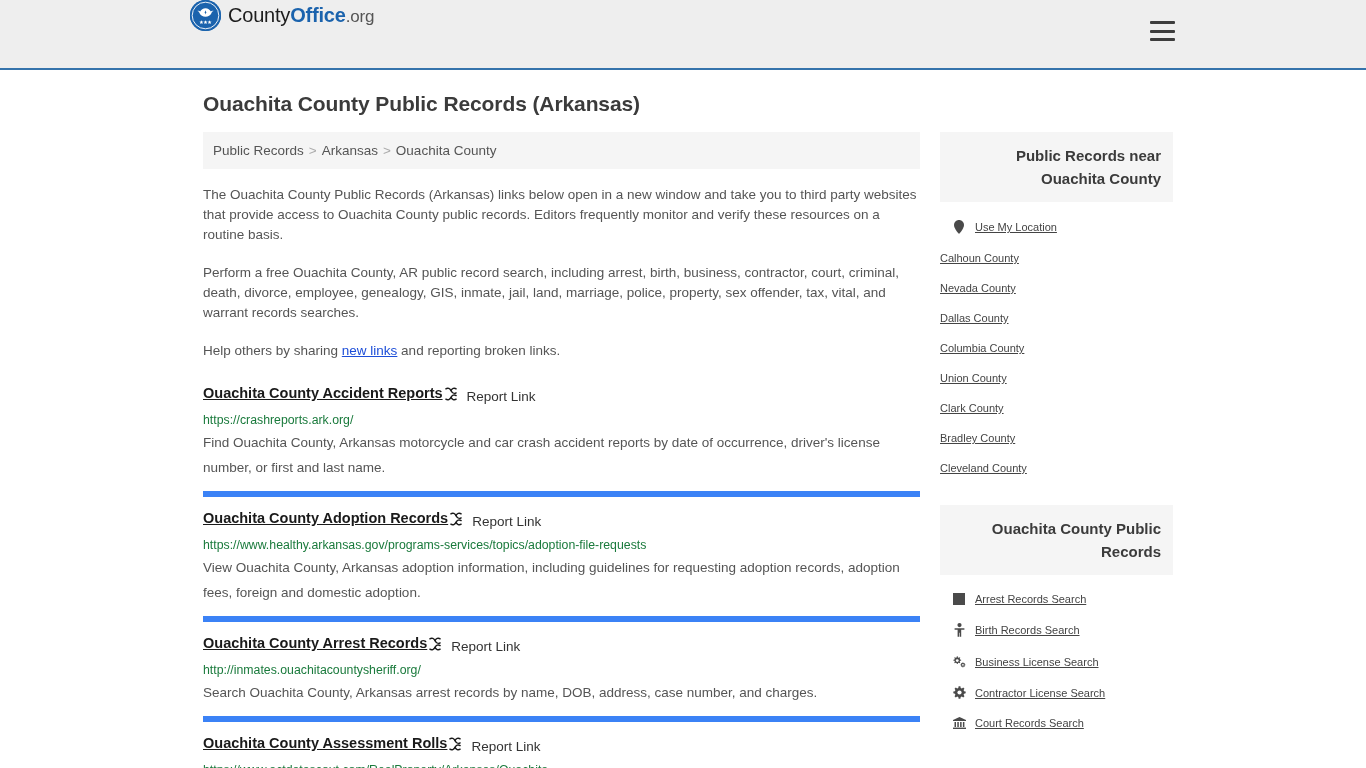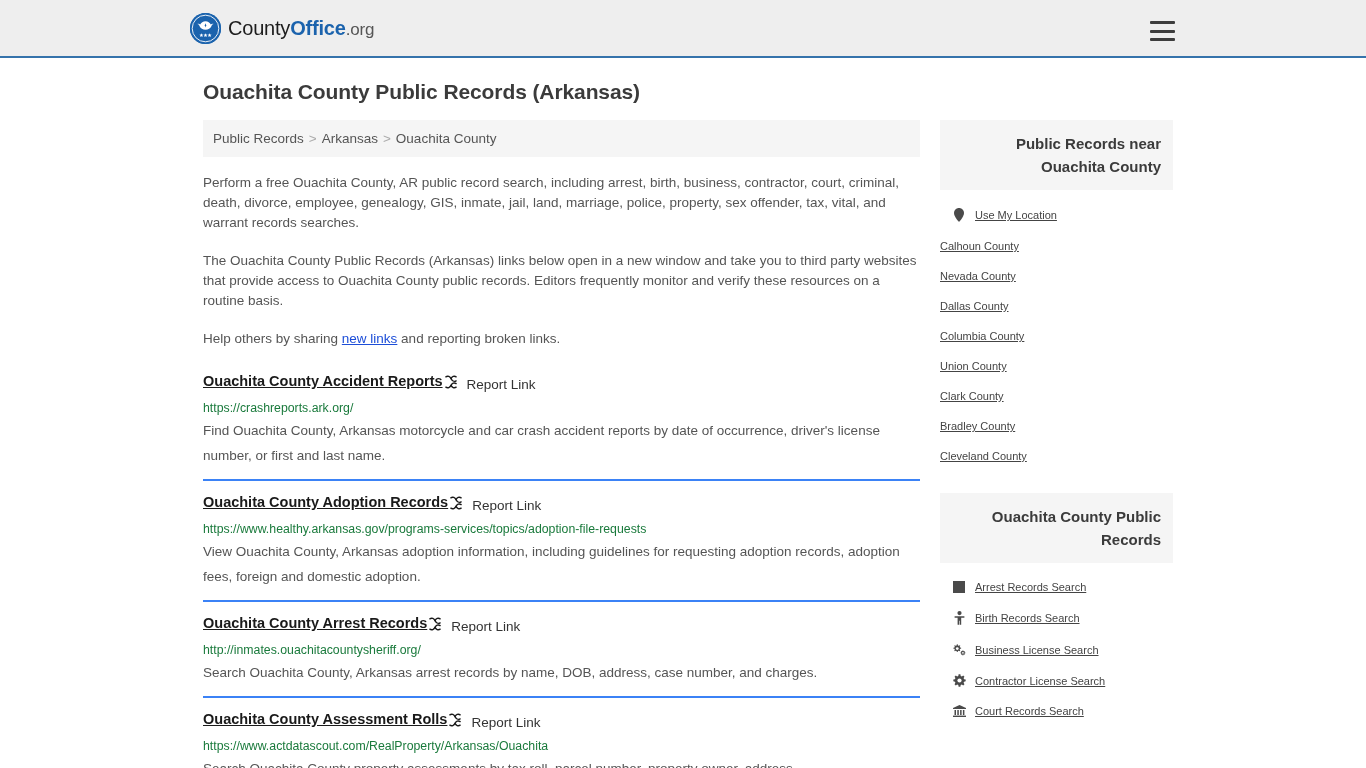--- a/index.html
+++ b/index.html
@@ -6,25 +6,25 @@
   html, body {
     margin: 0; padding: 0;
     width: 1366px; height: 768px;
     background: #ffffff;
     font-family: "Liberation Sans", sans-serif;
     overflow: hidden;
   }
 
   
   .site-header {
-    height: 58px;
+    height: 70px;
     background: #eeeeee;
     border-bottom: 2px solid #3573ab;
     display: flex;
-    align-items: center;
+    align-items: flex-start;
     position: relative;
   }
   .logo-block {
     display: flex; align-items: center;
     margin-left: 190px;
     gap: 7px;
   }
   .logo-seal {
     width: 31px; height: 31px;
     border-radius: 50%;
@@ -119,21 +119,21 @@
     line-height: 20px;
     margin: 0 0 18px 0;
   }
   .intro a {
     color: #1d4ed8;
     text-decoration: underline;
   }
 
   
   .result {
-    border-top: 2px solid #3b82f6;
+    border-top: 6px solid #3b82f6;
     padding: 13px 0 11px 0;
   }
   .result:first-child { border-top: none; padding-top: 6px; }
   .result-head {
     display: flex;
     align-items: flex-start;
     justify-content: flex-start;
   }
   .result-title {
     font-size: 14.5px;
@@ -229,22 +229,22 @@
 
   <div class="columns">
 
     <div class="main-col">
 
       <div class="breadcrumb">
         <a>Public Records</a><span class="sep">&gt;</span><a>Arkansas</a><span class="sep">&gt;</span><a>Ouachita County</a>
       </div>
 
       <div class="intro">
+        <p>The Ouachita County Public Records (Arkansas) links below open in a new window and take you to third party websites that provide access to Ouachita County public records. Editors frequently monitor and verify these resources on a routine basis.</p>
         <p>Perform a free Ouachita County, AR public record search, including arrest, birth, business, contractor, court, criminal, death, divorce, employee, genealogy, GIS, inmate, jail, land, marriage, police, property, sex offender, tax, vital, and warrant records searches.</p>
-        <p>The Ouachita County Public Records (Arkansas) links below open in a new window and take you to third party websites that provide access to Ouachita County public records. Editors frequently monitor and verify these resources on a routine basis.</p>
         <p><span>Help others by sharing </span><a>new links</a><span> and reporting broken links.</span></p>
       </div>
 
       <div id="results-list">
           <div class="result">
             <div class="result-head">
               <a class="result-title">Ouachita County Accident Reports</a>
               <div class="report-link">
                 <span><svg width="16" height="16" viewBox="0 0 18 18">
                     <path d="M3.2 3.2 C5.4 1.6 8 3 9 5.2 C10 7.4 12.4 9.2 14.8 7.8" fill="none" stroke="#1a1a1a" stroke-width="1.5" stroke-linecap="round"></path>

